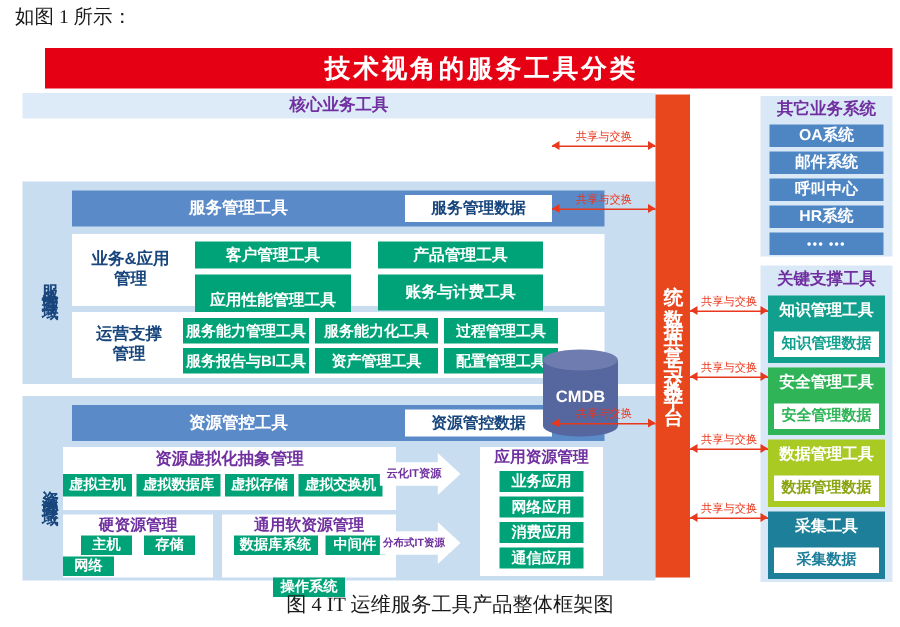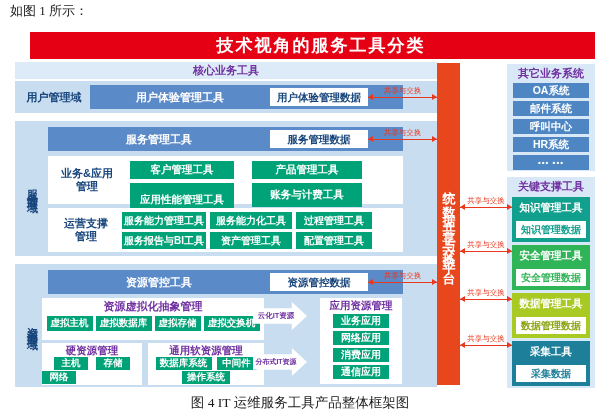--- a/index.html
+++ b/index.html
@@ -72,27 +72,20 @@
 </head>
 <body>
 
 <div class="canvas">
 
   <div class="abs intro serif">如图 1 所示：</div>
   <div class="abs banner">技术视角的服务工具分类</div>
 
   <div class="abs core-strip">核心业务工具</div>
 
-  <div class="abs panel user-panel">
-    <div class="abs hlabel">用户管理域</div>
-    <div class="abs bluebar" style="left:75px;top:4px;width:313px;">
-      <span class="bar-text" style="width:180px;">用户体验管理工具</span>
-    </div>
-    <div class="abs databox" style="left:255px;top:7px;width:98px;">用户体验管理数据</div>
-  </div>
 
   <div class="abs panel service-panel">
     <div class="abs vlabel">服务管理域</div>
     <div class="abs bluebar" style="left:33px;top:6px;width:355px;">
       <span class="bar-text" style="width:222px;">服务管理工具</span>
     </div>
     <div class="abs databox" style="left:255px;top:9px;width:98px;">服务管理数据</div>
 
     <div class="abs subpanel" style="left:33px;top:35px;width:355px;height:48px;">
       <div class="abs sublabel" style="left:6px;top:11px;width:66px;">
@@ -112,31 +105,37 @@
       </div>
       <div class="abs greenbox" style="left:74px;top:4px;width:84px;height:17px;font-size:10px;">服务能力管理工具</div>
       <div class="abs greenbox" style="left:162px;top:4px;width:82px;height:17px;font-size:10px;">服务能力化工具</div>
       <div class="abs greenbox" style="left:248px;top:4px;width:76px;height:17px;font-size:10px;">过程管理工具</div>
       <div class="abs greenbox" style="left:74px;top:24px;width:84px;height:17px;font-size:10px;">服务报告与BI工具</div>
       <div class="abs greenbox" style="left:162px;top:24px;width:82px;height:17px;font-size:10px;">资产管理工具</div>
       <div class="abs greenbox" style="left:248px;top:24px;width:76px;height:17px;font-size:10px;">配置管理工具</div>
     </div>
   </div>
 
+  <div class="abs cylinder">
+    <div class="cyl-body"></div>
+    <div class="cyl-bot"></div>
+    <div class="cyl-top"></div>
+    <div class="cyl-label">CMDB</div>
+  </div>
 
   <div class="abs panel resource-panel">
     <div class="abs vlabel">资源管理域</div>
     <div class="abs bluebar" style="left:33px;top:6px;width:355px;">
       <span class="bar-text" style="width:222px;">资源管控工具</span>
     </div>
     <div class="abs databox" style="left:255px;top:9px;width:98px;">资源管控数据</div>
 
     <div class="abs subpanel" style="left:27px;top:34px;width:222px;height:42px;">
       <div class="purple-h" style="font-size:11px;line-height:16px;">资源虚拟化抽象管理</div>
-      <div style="display:flex;justify-content:center;gap:3px;margin-top:2px;">
+      <div style="display:flex;gap:3px;margin-top:2px;">
         <div class="greenbox gr-sm" style="width:46px;">虚拟主机</div>
         <div class="greenbox gr-sm" style="width:56px;">虚拟数据库</div>
         <div class="greenbox gr-sm" style="width:46px;">虚拟存储</div>
         <div class="greenbox gr-sm" style="width:56px;">虚拟交换机</div>
       </div>
     </div>
 
     <div class="abs blockarrow" style="left:238px;top:38px;width:54px;height:28px;">
       <span>云化IT资源</span>
     </div>
@@ -152,21 +151,21 @@
       </div>
     </div>
 
     <div class="abs subpanel" style="left:133px;top:79px;width:116px;height:42px;">
       <div class="purple-h" style="font-size:10.5px;line-height:14px;">通用软资源管理</div>
       <div style="display:flex;justify-content:center;gap:5px;">
         <div class="greenbox gr-sm" style="width:56px;height:13px;">数据库系统</div>
         <div class="greenbox gr-sm" style="width:40px;height:13px;">中间件</div>
       </div>
       <div style="display:flex;justify-content:center;margin-top:1px;">
-        <div class="greenbox gr-sm" style="width:48px;height:13px;">操作系统</div>
+        <div class="greenbox gr-sm" style="width:48px;height:13px;margin-top:14px;">操作系统</div>
       </div>
     </div>
 
     <div class="abs blockarrow" style="left:238px;top:84px;width:54px;height:28px;">
       <span style="font-size:7px;">分布式IT资源</span>
     </div>
 
     <div class="abs subpanel" style="left:305px;top:34px;width:82px;height:86px;">
       <div class="purple-h" style="font-size:10.5px;line-height:15px;">应用资源管理</div>
       <div style="display:flex;flex-direction:column;align-items:center;gap:3px;margin-top:1px;">

